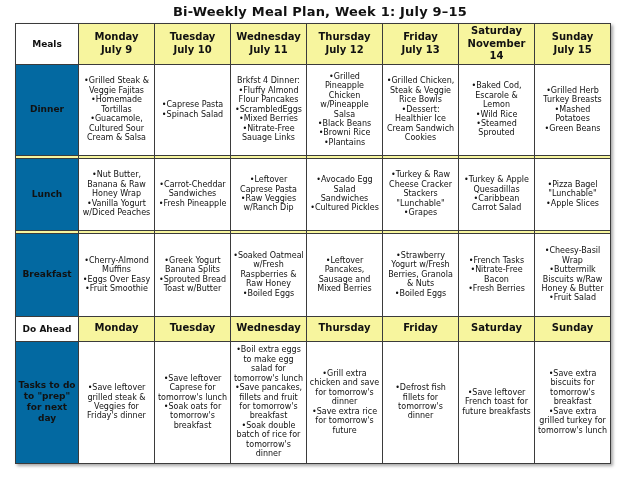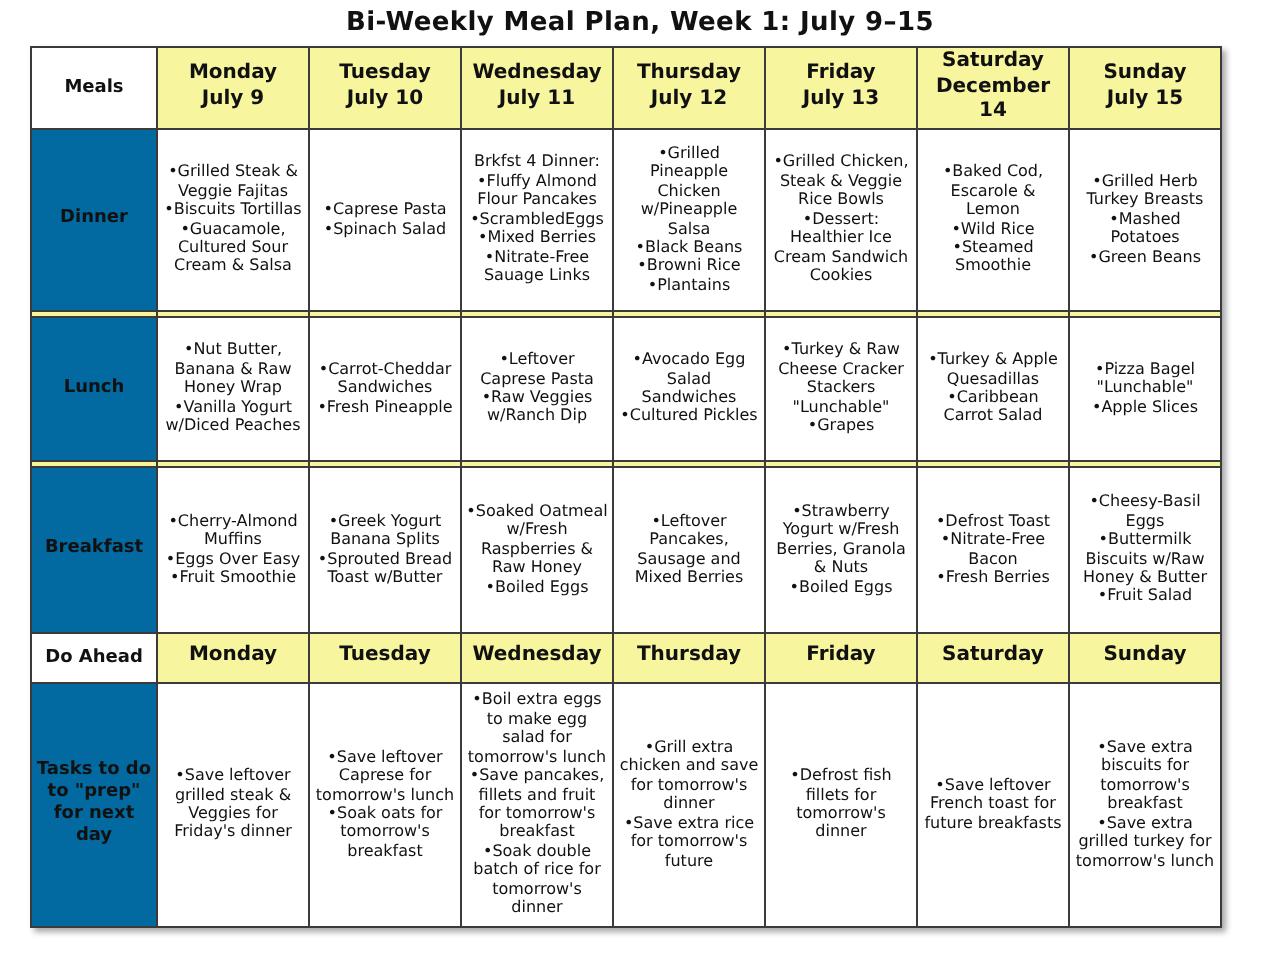--- a/index.html
+++ b/index.html
@@ -73,32 +73,32 @@
         <th class="day-head">
           <div class="day">Thursday</div>
           <div class="date">July 12</div>
         </th>
         <th class="day-head">
           <div class="day">Friday</div>
           <div class="date">July 13</div>
         </th>
         <th class="day-head">
           <div class="day">Saturday</div>
-          <div class="date">December 14</div>
+          <div class="date">November 14</div>
         </th>
         <th class="day-head">
           <div class="day">Sunday</div>
           <div class="date">July 15</div>
         </th>
       </tr>
       <tr class="r-dinner">
         <th class="row-label">Dinner</th>
         <td class="meal-cell">
           <div class="item">Grilled Steak &amp; Veggie Fajitas</div>
-          <div class="item">Biscuits Tortillas</div>
+          <div class="item">Homemade Tortillas</div>
           <div class="item">Guacamole, Cultured Sour Cream &amp; Salsa</div>
         </td>
         <td class="meal-cell">
           <div class="item">Caprese Pasta</div>
           <div class="item">Spinach Salad</div>
         </td>
         <td class="meal-cell">
           <div class="intro">Brkfst 4 Dinner:</div>
           <div class="item">Fluffy Almond Flour Pancakes</div>
           <div class="item">ScrambledEggs</div>
@@ -111,21 +111,21 @@
           <div class="item">Browni Rice</div>
           <div class="item">Plantains</div>
         </td>
         <td class="meal-cell">
           <div class="item">Grilled Chicken, Steak &amp; Veggie Rice Bowls</div>
           <div class="item">Dessert: Healthier Ice Cream Sandwich Cookies</div>
         </td>
         <td class="meal-cell">
           <div class="item">Baked Cod, Escarole &amp; Lemon</div>
           <div class="item">Wild Rice</div>
-          <div class="item">Steamed Smoothie</div>
+          <div class="item">Steamed Sprouted</div>
         </td>
         <td class="meal-cell">
           <div class="item">Grilled Herb Turkey Breasts</div>
           <div class="item">Mashed Potatoes</div>
           <div class="item">Green Beans</div>
         </td>
       </tr>
       <tr class="r-sep">
         <td></td>
         <td></td>
@@ -193,26 +193,26 @@
           <div class="item">Boiled Eggs</div>
         </td>
         <td class="meal-cell">
           <div class="item">Leftover Pancakes, Sausage and Mixed Berries</div>
         </td>
         <td class="meal-cell">
           <div class="item">Strawberry Yogurt w/Fresh Berries, Granola &amp; Nuts</div>
           <div class="item">Boiled Eggs</div>
         </td>
         <td class="meal-cell">
-          <div class="item">Defrost Toast</div>
+          <div class="item">French Tasks</div>
           <div class="item">Nitrate-Free Bacon</div>
           <div class="item">Fresh Berries</div>
         </td>
         <td class="meal-cell">
-          <div class="item">Cheesy-Basil Eggs</div>
+          <div class="item">Cheesy-Basil Wrap</div>
           <div class="item">Buttermilk Biscuits w/Raw Honey &amp; Butter</div>
           <div class="item">Fruit Salad</div>
         </td>
       </tr>
       <tr class="r-doahead">
         <th class="corner">Do Ahead</th>
         <th class="day-head">Monday</th>
         <th class="day-head">Tuesday</th>
         <th class="day-head">Wednesday</th>
         <th class="day-head">Thursday</th>

